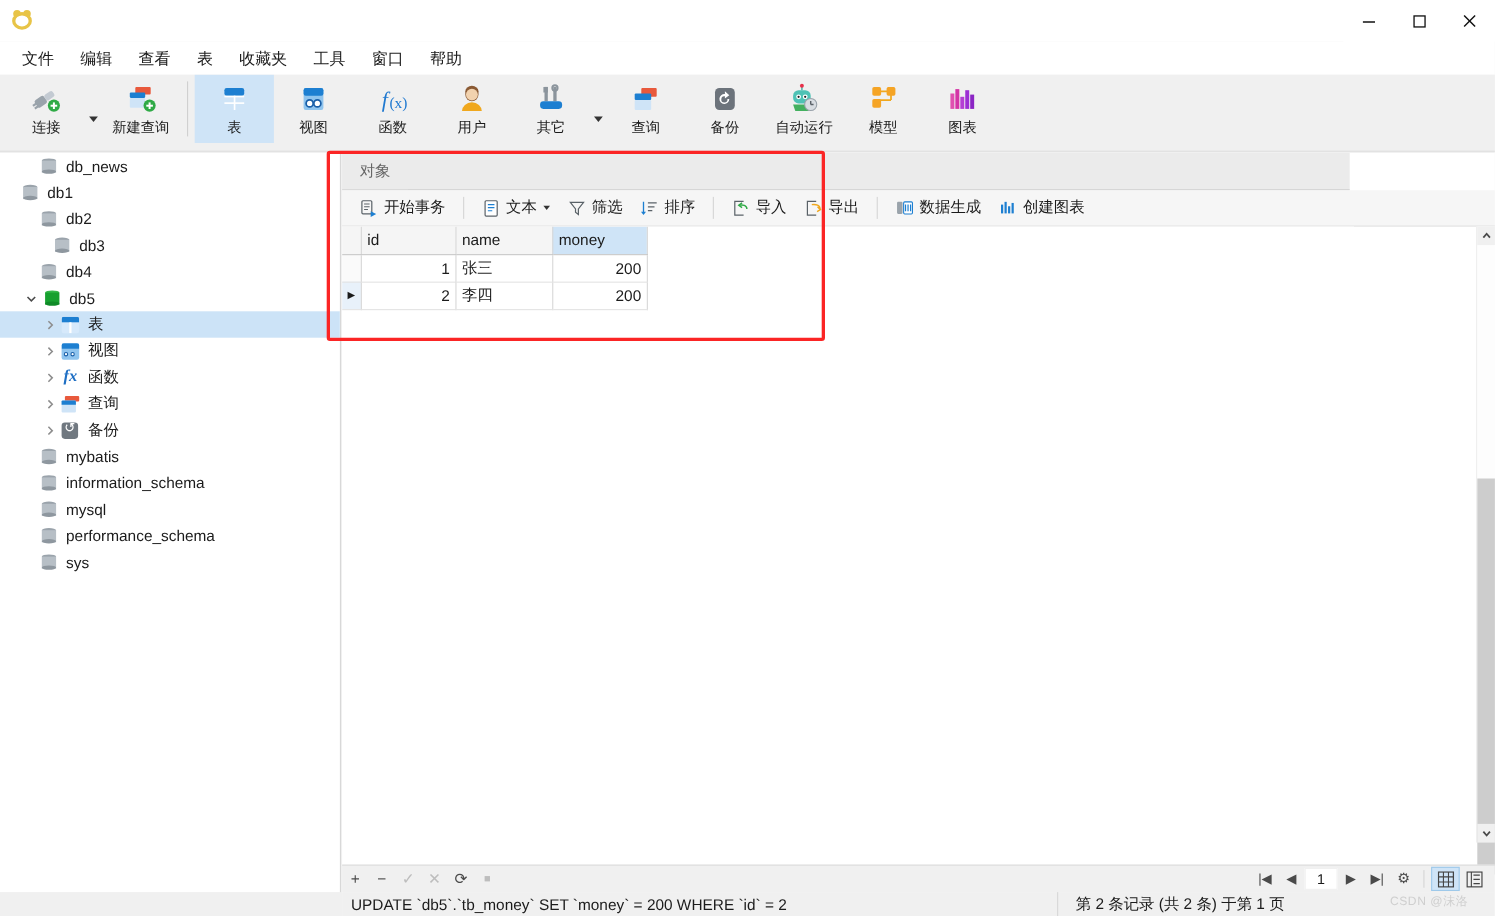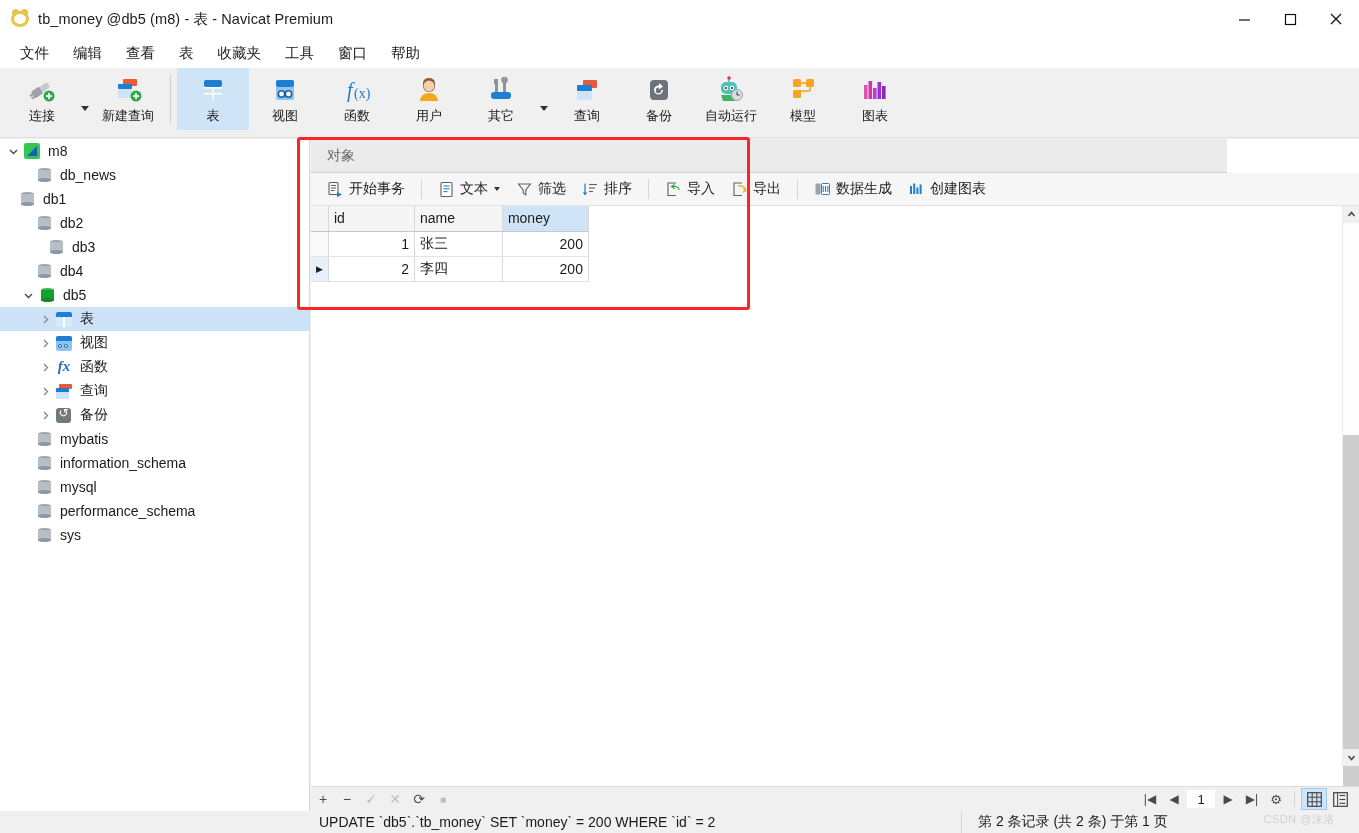--- a/index.html
+++ b/index.html
@@ -271,21 +271,20 @@
 <body>
 
 <div class="app">
 
   <div class="titlebar">
     <div class="title-icon">
       <div class="ear-l"></div>
         <div class="ear-r"></div>
         <div class="ring"></div>
     </div>
-    <div class="title-text">tb_money @db5 (m8) - 表 - Navicat Premium</div>
     <div class="wincontrols">
       <div class="wincontrol">
         <svg width="13" height="13">
             <line x1="1" y1="7" x2="12" y2="7" stroke="#111" stroke-width="1.2"></line>
           </svg>
       </div>
       <div class="wincontrol">
         <svg width="13" height="13">
             <rect x="1.5" y="1.5" width="10" height="10" fill="none" stroke="#111" stroke-width="1.2"></rect>
           </svg>
@@ -479,31 +478,20 @@
 
     <div class="avatar">
       <div class="head"></div>
         <div class="body"></div>
     </div>
     <div class="avatar-dash"></div>
   </div>
 
   <div class="sidebar">
 
-    <div class="tree-row" style="padding-left:2px;">
-      <div class="tw">
-        <svg width="11" height="11">
-            <polyline points="2,4 5.5,7.5 9,4" fill="none" stroke="#4a4a4a" stroke-width="1.4"></polyline>
-          </svg>
-      </div>
-      <div class="ticon">
-          <div class="ico-conn"></div>
-        </div>
-      <div class="tlabel">m8</div>
-    </div>
 
     <div class="tree-row" style="padding-left:36px;">
       <div class="ticon">
           <div class="ico-db">
             <div class="top"></div>
             <div class="mid"></div>
             <div class="bot"></div>
           </div>
         </div>
       <div class="tlabel">db_news</div>

